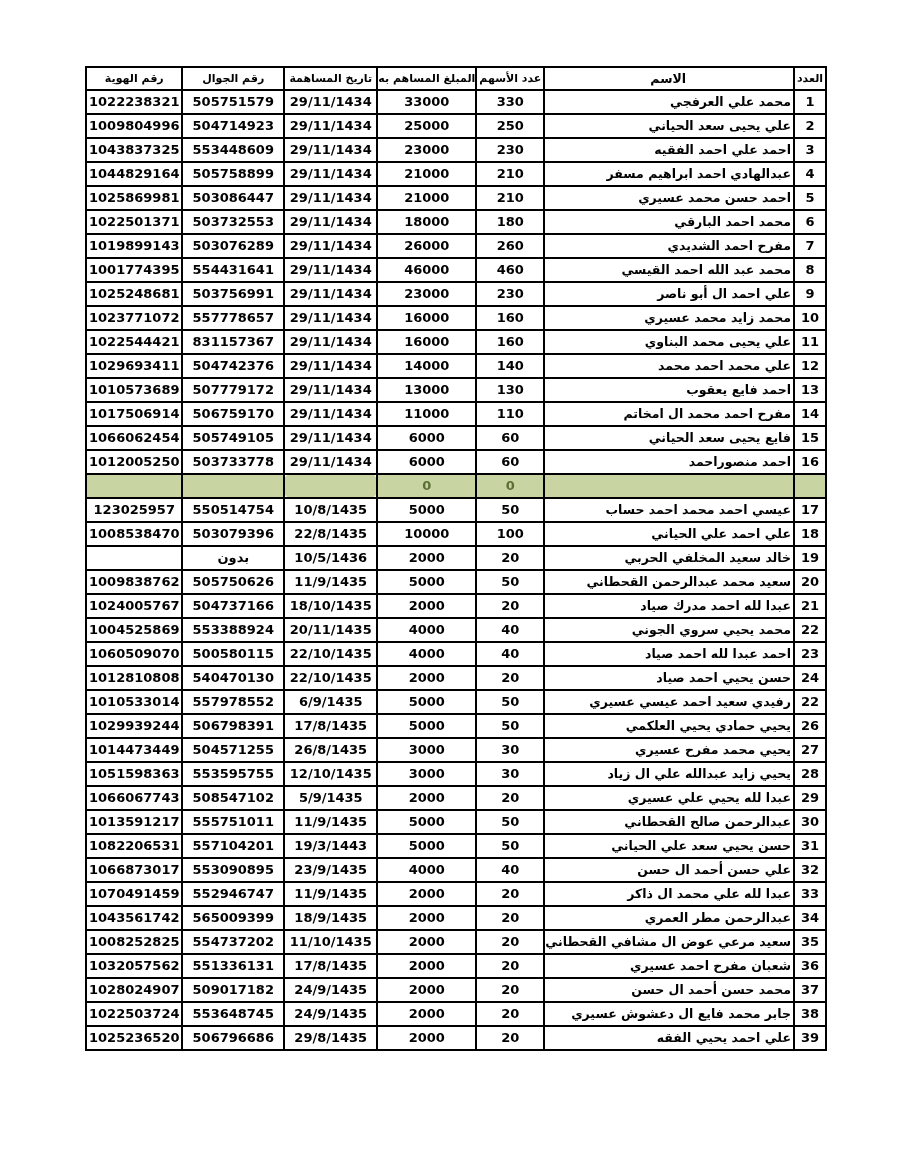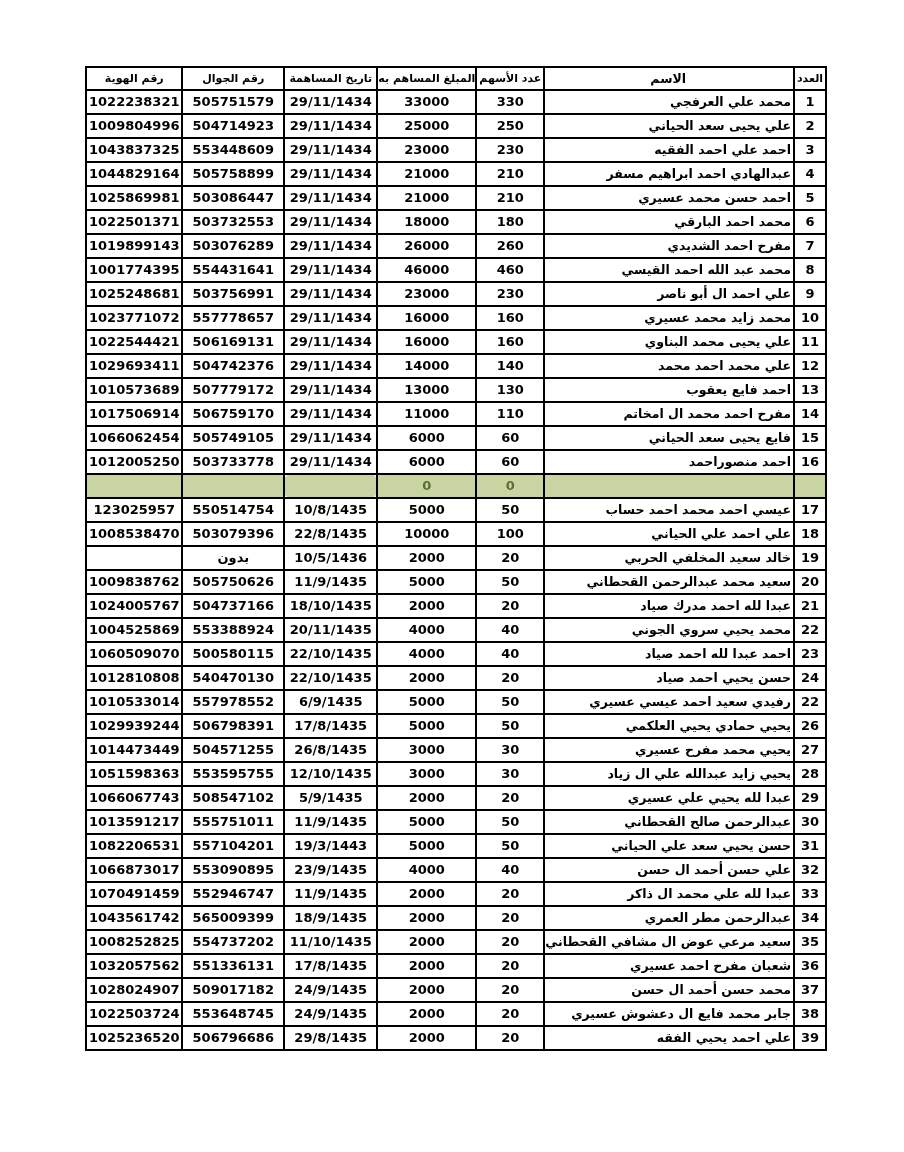--- a/index.html
+++ b/index.html
@@ -173,21 +173,21 @@
           <td class="c-date" dir="ltr">29/11/1434</td>
           <td class="c-mobile">557778657</td>
           <td class="c-id">1023771072</td>
         </tr>
         <tr>
           <td class="c-num">11</td>
           <td class="c-name">علي يحيى محمد البناوي</td>
           <td class="c-shares">160</td>
           <td class="c-amount">16000</td>
           <td class="c-date" dir="ltr">29/11/1434</td>
-          <td class="c-mobile">506169131</td>
+          <td class="c-mobile">831157367</td>
           <td class="c-id">1022544421</td>
         </tr>
         <tr>
           <td class="c-num">12</td>
           <td class="c-name">علي محمد احمد محمد</td>
           <td class="c-shares">140</td>
           <td class="c-amount">14000</td>
           <td class="c-date" dir="ltr">29/11/1434</td>
           <td class="c-mobile">504742376</td>
           <td class="c-id">1029693411</td>

